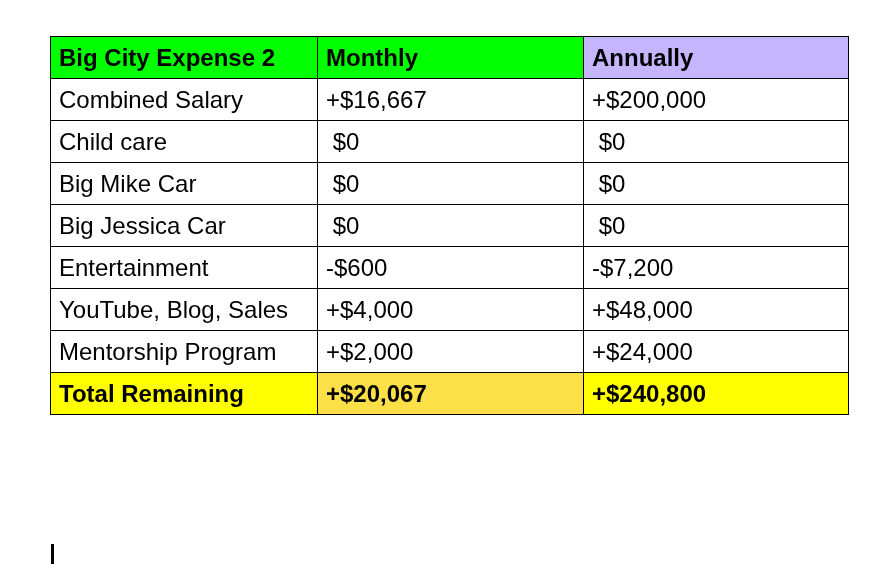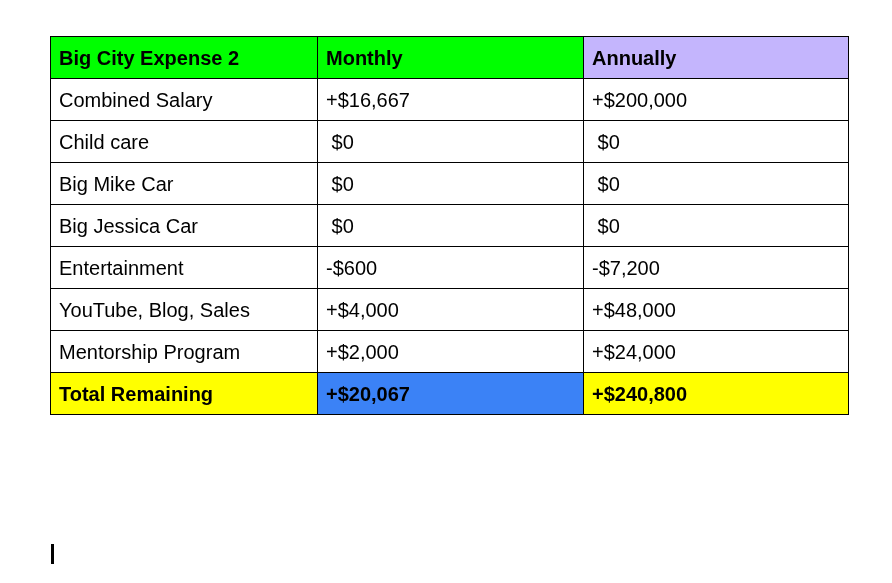--- a/index.html
+++ b/index.html
@@ -21,21 +21,21 @@
     width: 798px;
     border-collapse: collapse;
     table-layout: fixed;
   }
   .expense-table th,
   .expense-table td {
     border: 1.5px solid #000000;
     height: 42px;
     box-sizing: border-box;
     padding: 0 4px 0 8px;
-    font-size: 20px;
+    font-size: 24px;
     line-height: 22px;
     color: #000000;
     text-align: left;
     vertical-align: middle;
     white-space: pre;
     overflow: hidden;
   }
   .expense-table thead th {
     font-weight: bold;
   }
@@ -100,19 +100,19 @@
       </tr>
       <tr>
         <td>Mentorship Program</td>
         <td>+$2,000</td>
         <td>+$24,000</td>
       </tr>
     </tbody>
   <tfoot>
     <tr class="total-row">
       <td style="background: rgb(255, 255, 0); margin-top: 39px;">Total Remaining</td>
-      <td style="background: #3b82f6;">+$20,067</td>
+      <td style="background: #fde047;">+$20,067</td>
       <td style="background: rgb(255, 255, 0);">+$240,800</td>
     </tr>
   </tfoot>
 </table>
 
 <div class="text-caret" style="display: block;"></div>
 
 </body></html>

